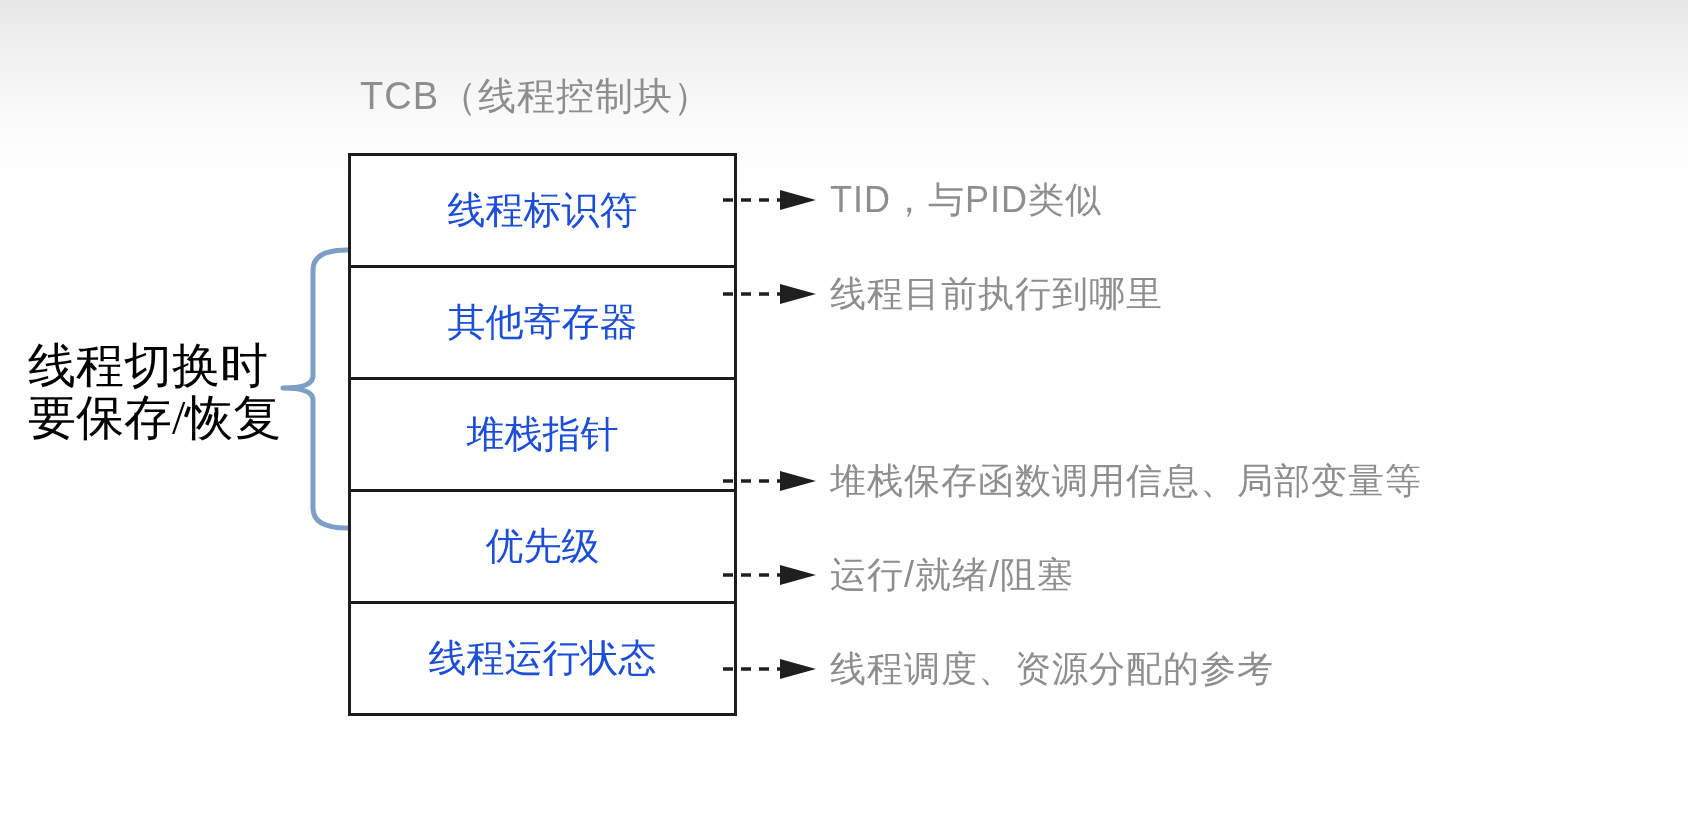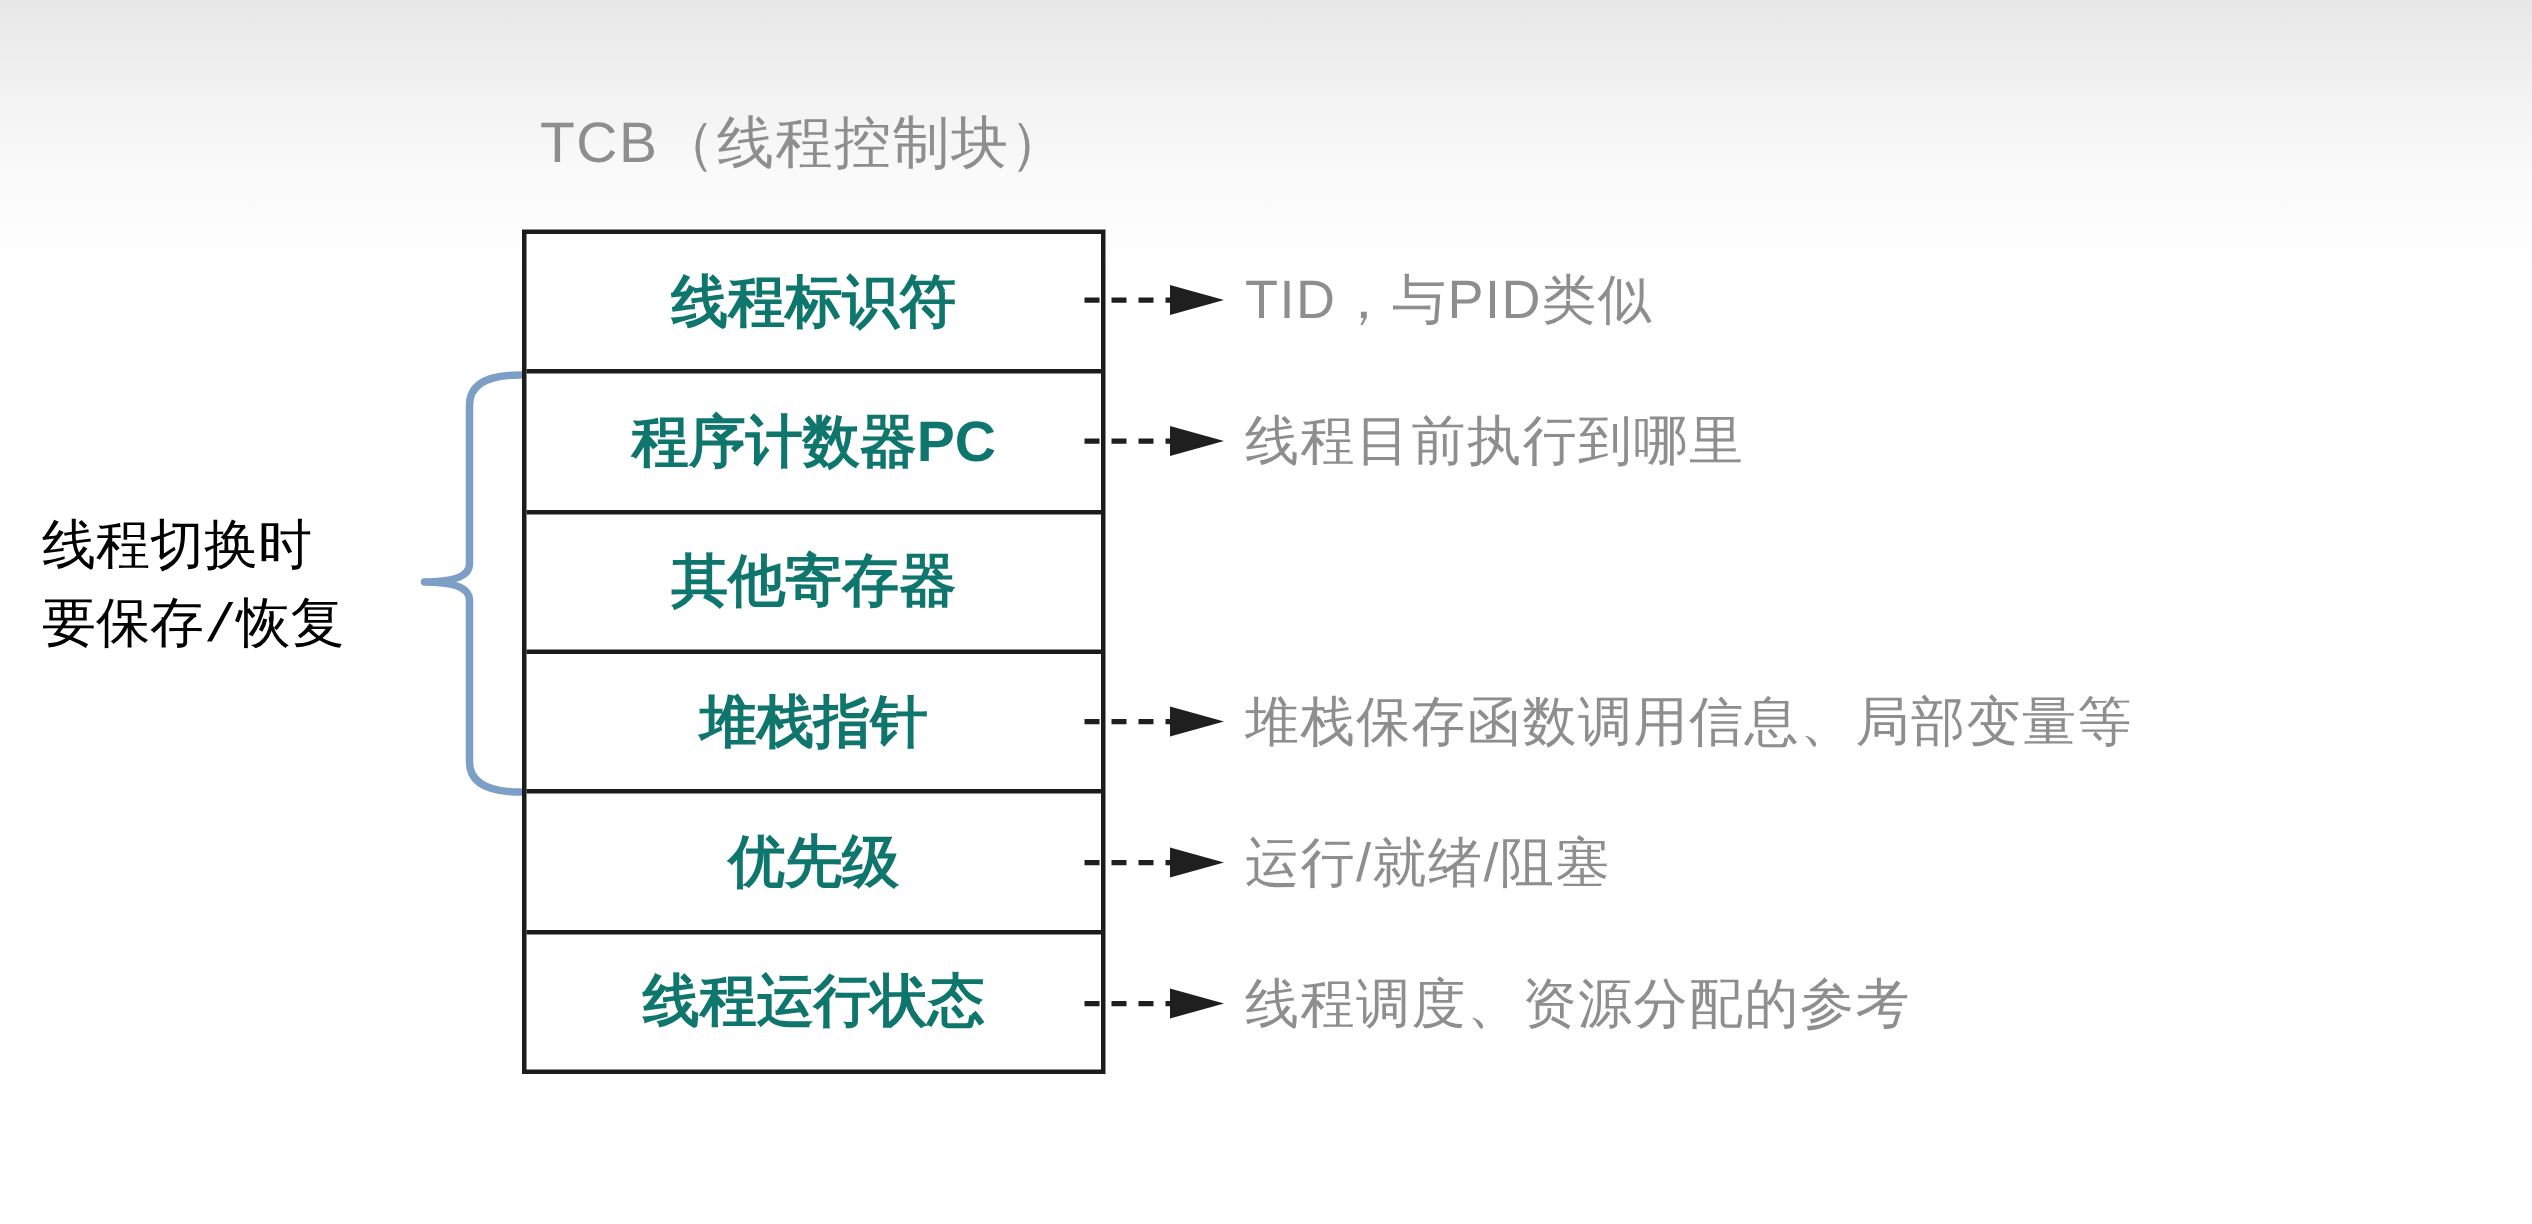--- a/index.html
+++ b/index.html
@@ -26,39 +26,39 @@
   .tcb-table{
     position:absolute;left:348px;top:153px;
     width:389px;height:563px;
     border:3px solid var(--black);
     display:flex;flex-direction:column;
     background:#fff;
   }
   .tcb-cell{
     flex:1;
     display:flex;align-items:center;justify-content:center;
-    font-size:38px;font-weight:700;color:#0f766e;
+    font-size:38px;font-weight:400;color:#1d4ed8;
     white-space:nowrap;
   }
   .tcb-cell + .tcb-cell{border-top:3px solid var(--black);}
   .annot-row{
     position:absolute;left:722px;height:94px;
     display:flex;align-items:center;
     white-space:nowrap;
   }
   .annot-row .arrow{flex:0 0 auto;display:block;}
   .annot-text{
     margin-left:12px;
     font-size:36px;color:var(--gray-text);
     letter-spacing:1px;
   }
   .side-note{
     position:absolute;left:28px;top:340px;
-    font-family:Liberation Mono, monospace;
-    font-size:36px;line-height:52px;color:#000;
+    font-family:Liberation Serif, serif;
+    font-size:48px;line-height:52px;color:#000;
     white-space:nowrap;
   }
   .brace{position:absolute;left:278px;top:240px;}
 </style>
 </head>
 <body>
 
 <div class="stage">
 
   <div class="title">TCB（线程控制块）</div>
@@ -67,21 +67,20 @@
     <div>线程切换时</div>
     <div>要保存/恢复</div>
   </div>
 
   <svg class="brace" width="80" height="300" viewBox="0 0 80 300">
     <path d="M 69 10 Q 35 10, 35 30 L 35 136 Q 35 148, 5 148 Q 35 148, 35 160 L 35 268 Q 35 288, 69 288" fill="none" stroke="#7d9fc6" stroke-width="5" stroke-linecap="round" stroke-linejoin="round"></path>
   </svg>
 
   <div class="tcb-table">
     <div class="tcb-cell">线程标识符</div>
-    <div class="tcb-cell">程序计数器PC</div>
     <div class="tcb-cell">其他寄存器</div>
     <div class="tcb-cell">堆栈指针</div>
     <div class="tcb-cell">优先级</div>
     <div class="tcb-cell">线程运行状态</div>
   </div>
 
   <div class="annot-row" style="top:153px">
     <svg class="arrow" width="96" height="26" viewBox="0 0 96 26">
       <line x1="1" y1="13" x2="58" y2="13" stroke="#1f1f1f" stroke-width="3.5" stroke-dasharray="10 8"></line>
       <polygon points="58,3 94,13 58,23" fill="#1f1f1f"></polygon>

